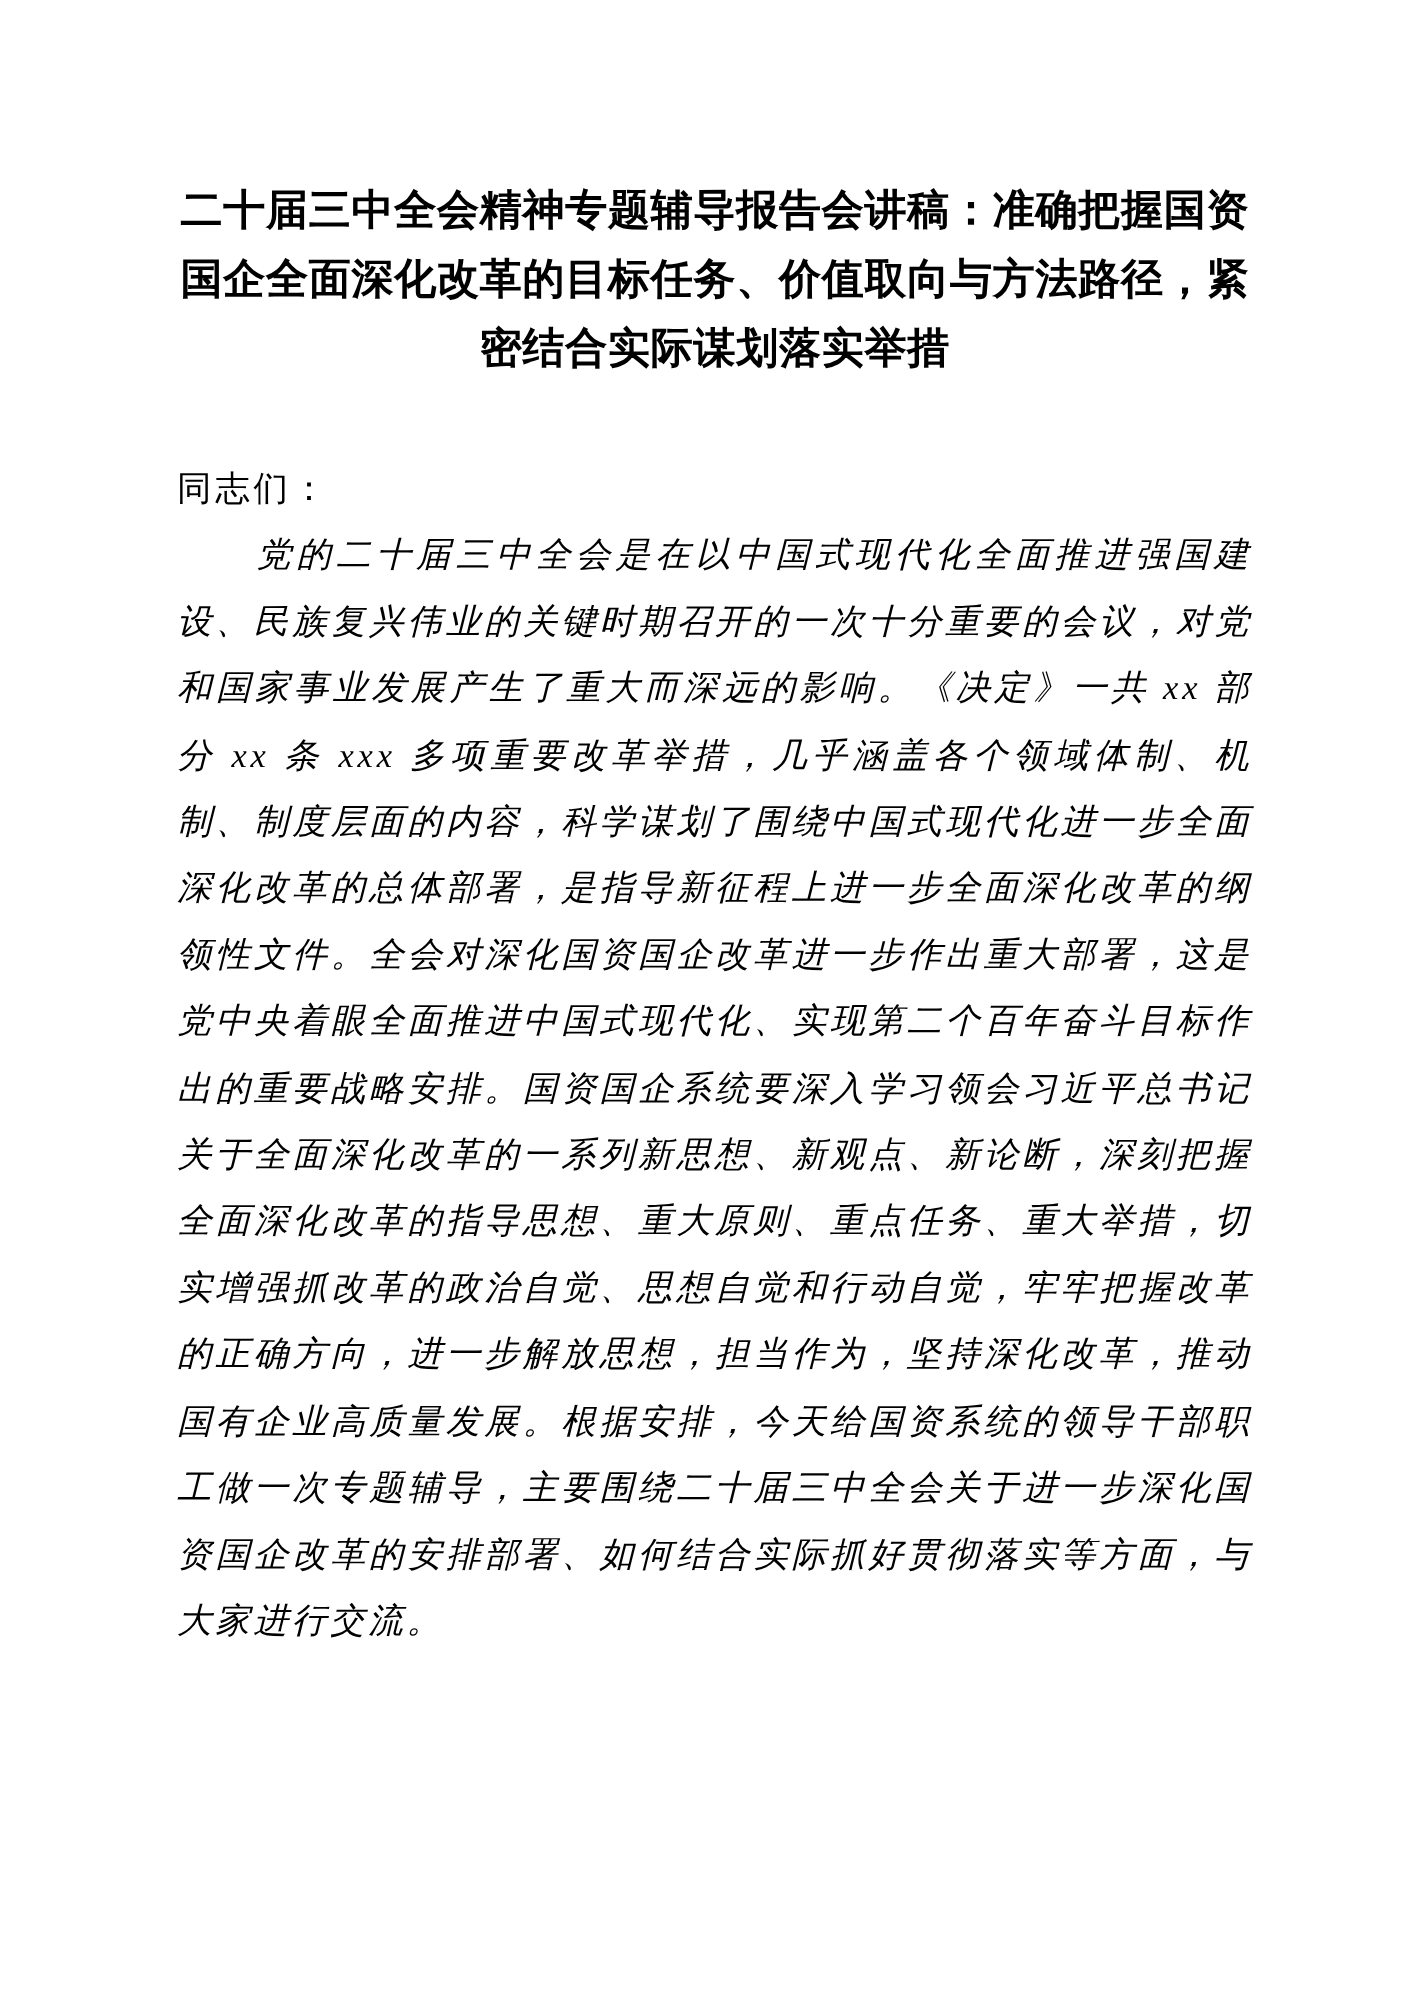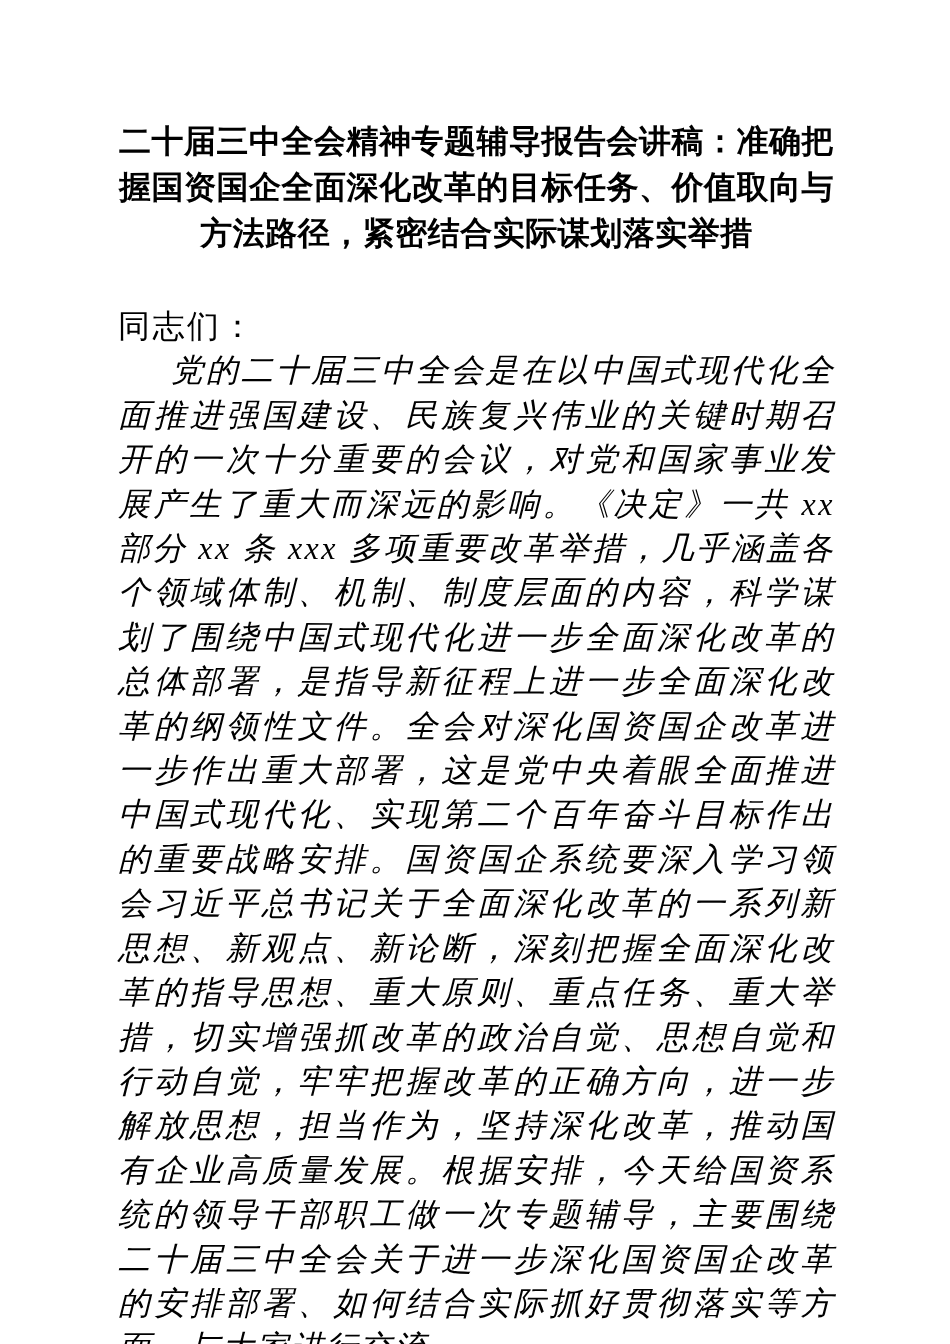--- a/index.html
+++ b/index.html
@@ -14,31 +14,31 @@
     margin: 0 auto;
     background: #ffffff;
     box-sizing: border-box;
     padding: 118px 115px 0 118px;
     overflow: hidden;
     color: #000000;
     font-family: "Liberation Serif", "DejaVu Serif", serif;
   }
   .doc-title {
     margin: 0 0 48px 0;
-    font-size: 32px;
+    font-size: 28px;
     line-height: 46px;
     font-weight: bold;
     text-align: center;
     letter-spacing: 0.5px;
     word-break: break-all;
     color: #000000;
   }
   .doc-body p {
     margin: 0;
-    font-size: 32px;
+    font-size: 23px;
     line-height: 44.4px;
     letter-spacing: 2.5px;
     text-align: justify;
     text-justify: inter-character;
     word-break: break-all;
     color: #000000;
   }
   .salutation {
     text-indent: 0;
   }

